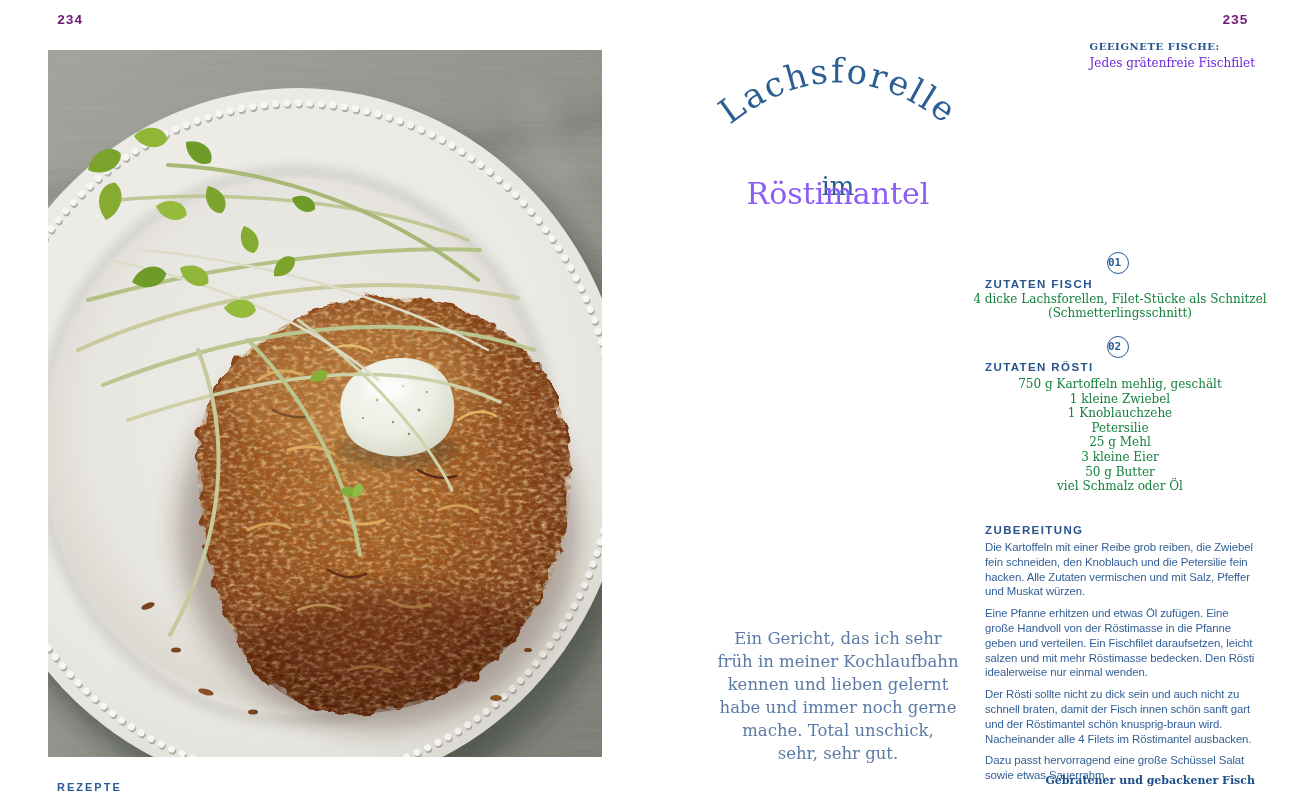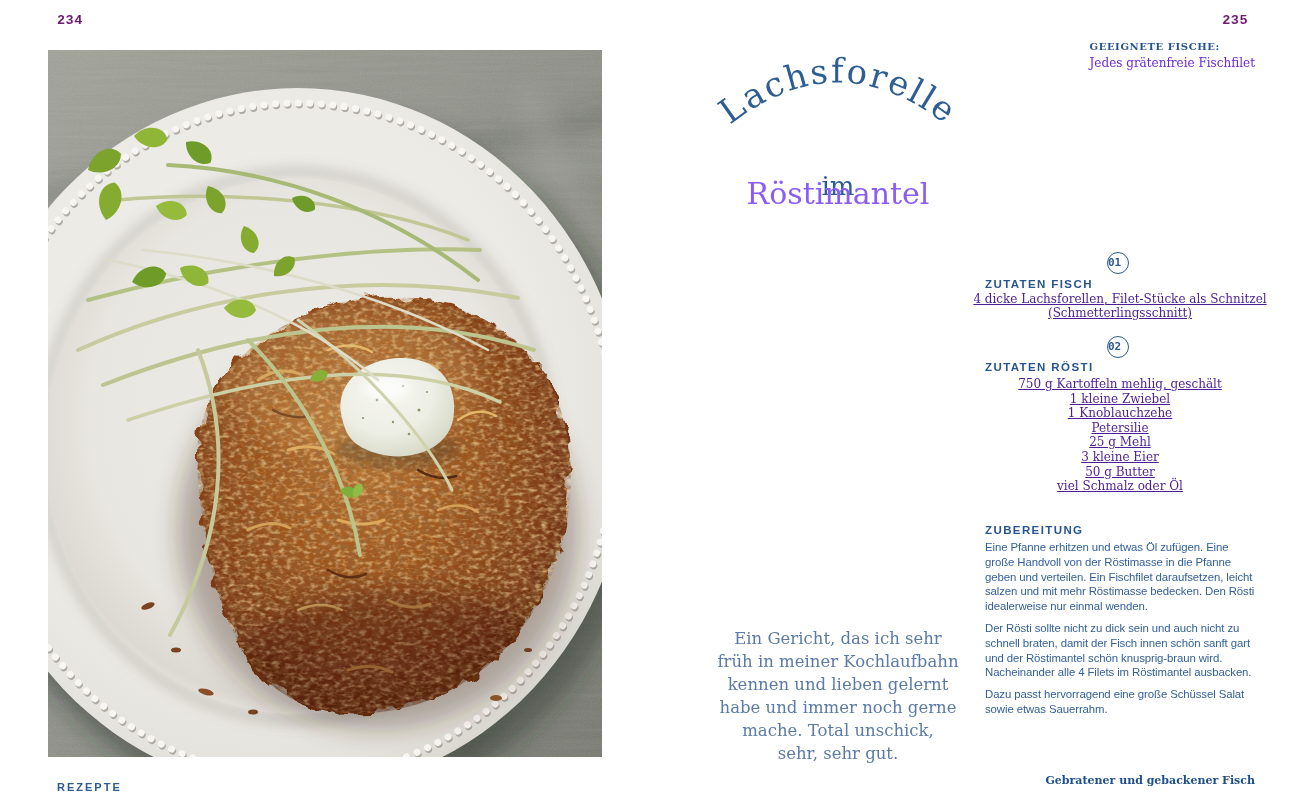--- a/index.html
+++ b/index.html
@@ -36,21 +36,21 @@
   }
   .c1 { left:1107px; top:252px; }
   .c2 { left:1107px; top:336px; }
   .sec-head {
     left:985px; width:270px; font-family:"Liberation Sans", sans-serif;
     font-size:11.5px; font-weight:bold; letter-spacing:1.4px; color:#27558f;
   }
   .h-fish  { top:278px; }
   .h-roesti{ top:361px; }
   .h-prep  { top:524px; }
-  .ing { left:970px; width:300px; text-align:center; color:#4c1d95; font-size:12px;text-decoration:underline; }
+  .ing { left:970px; width:300px; text-align:center; color:#15803d; font-size:12px; }
   .ing-fish   { top:293px; line-height:13.8px; }
   .ing-roesti { top:377px; line-height:14.6px; }
   .prep {
     left:985px; top:540px; width:272px; font-family:"Liberation Sans", sans-serif;
     font-size:11.4px; line-height:14.8px; letter-spacing:-.1px; color:#336098; text-align:left;
   }
   .prep p { margin-bottom:7px; }
   .footer-right { right:49px; top:774px; text-align:center; font-size:11px; font-weight:bold; color:#1d4e89; }
 </style>
 </head>
@@ -286,20 +286,21 @@
     <div>1 Knoblauchzehe</div>
     <div>Petersilie</div>
     <div>25 g Mehl</div>
     <div>3 kleine Eier</div>
     <div>50 g Butter</div>
     <div>viel Schmalz oder Öl</div>
   </div>
 
   <div class="abs sec-head h-prep">ZUBEREITUNG</div>
   <div class="abs prep">
+    <p>Die Kartoffeln mit einer Reibe grob reiben, die Zwiebel fein schneiden, den Knoblauch und die Petersilie fein hacken. Alle Zutaten vermischen und mit Salz, Pfeffer und Muskat würzen.</p>
     <p>Eine Pfanne erhitzen und etwas Öl zufügen. Eine große Handvoll von der Röstimasse in die Pfanne geben und verteilen. Ein Fischfilet daraufsetzen, leicht salzen und mit mehr Röstimasse bedecken. Den Rösti idealerweise nur einmal wenden.</p>
     <p>Der Rösti sollte nicht zu dick sein und auch nicht zu schnell braten, damit der Fisch innen schön sanft gart und der Röstimantel schön knusprig-braun wird. Nacheinander alle 4 Filets im Röstimantel ausbacken.</p>
     <p>Dazu passt hervorragend eine große Schüssel Salat sowie etwas Sauerrahm.</p>
   </div>
 
   <div class="abs footer-right">Gebratener und gebackener Fisch</div>
 
 </div>
 
 </body></html>

